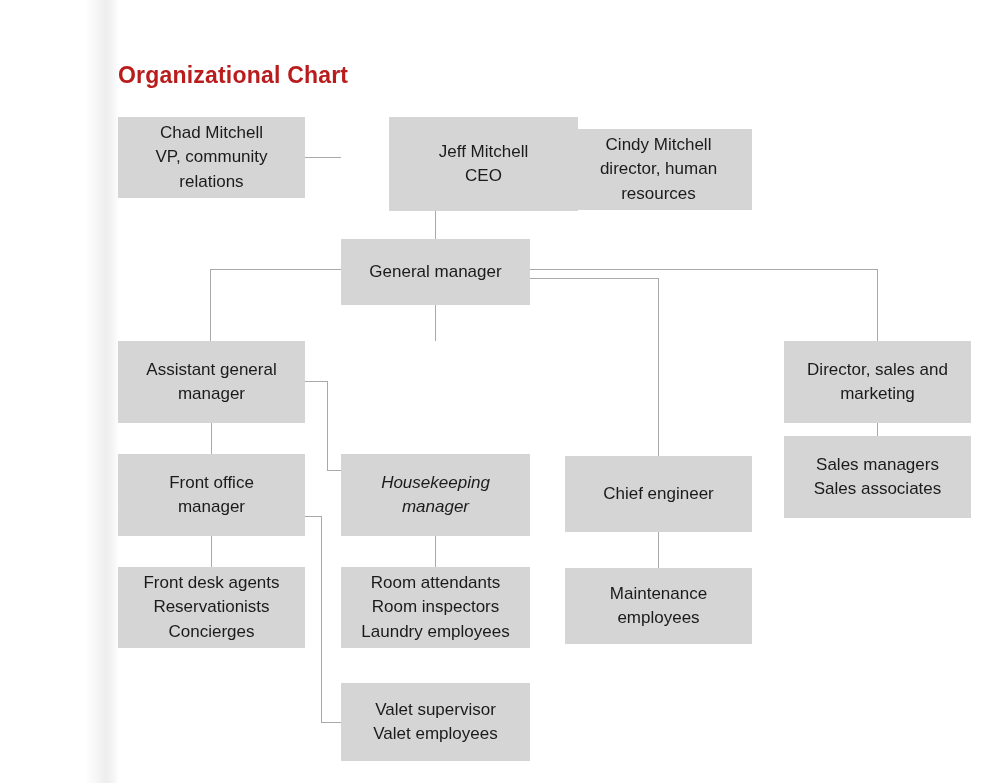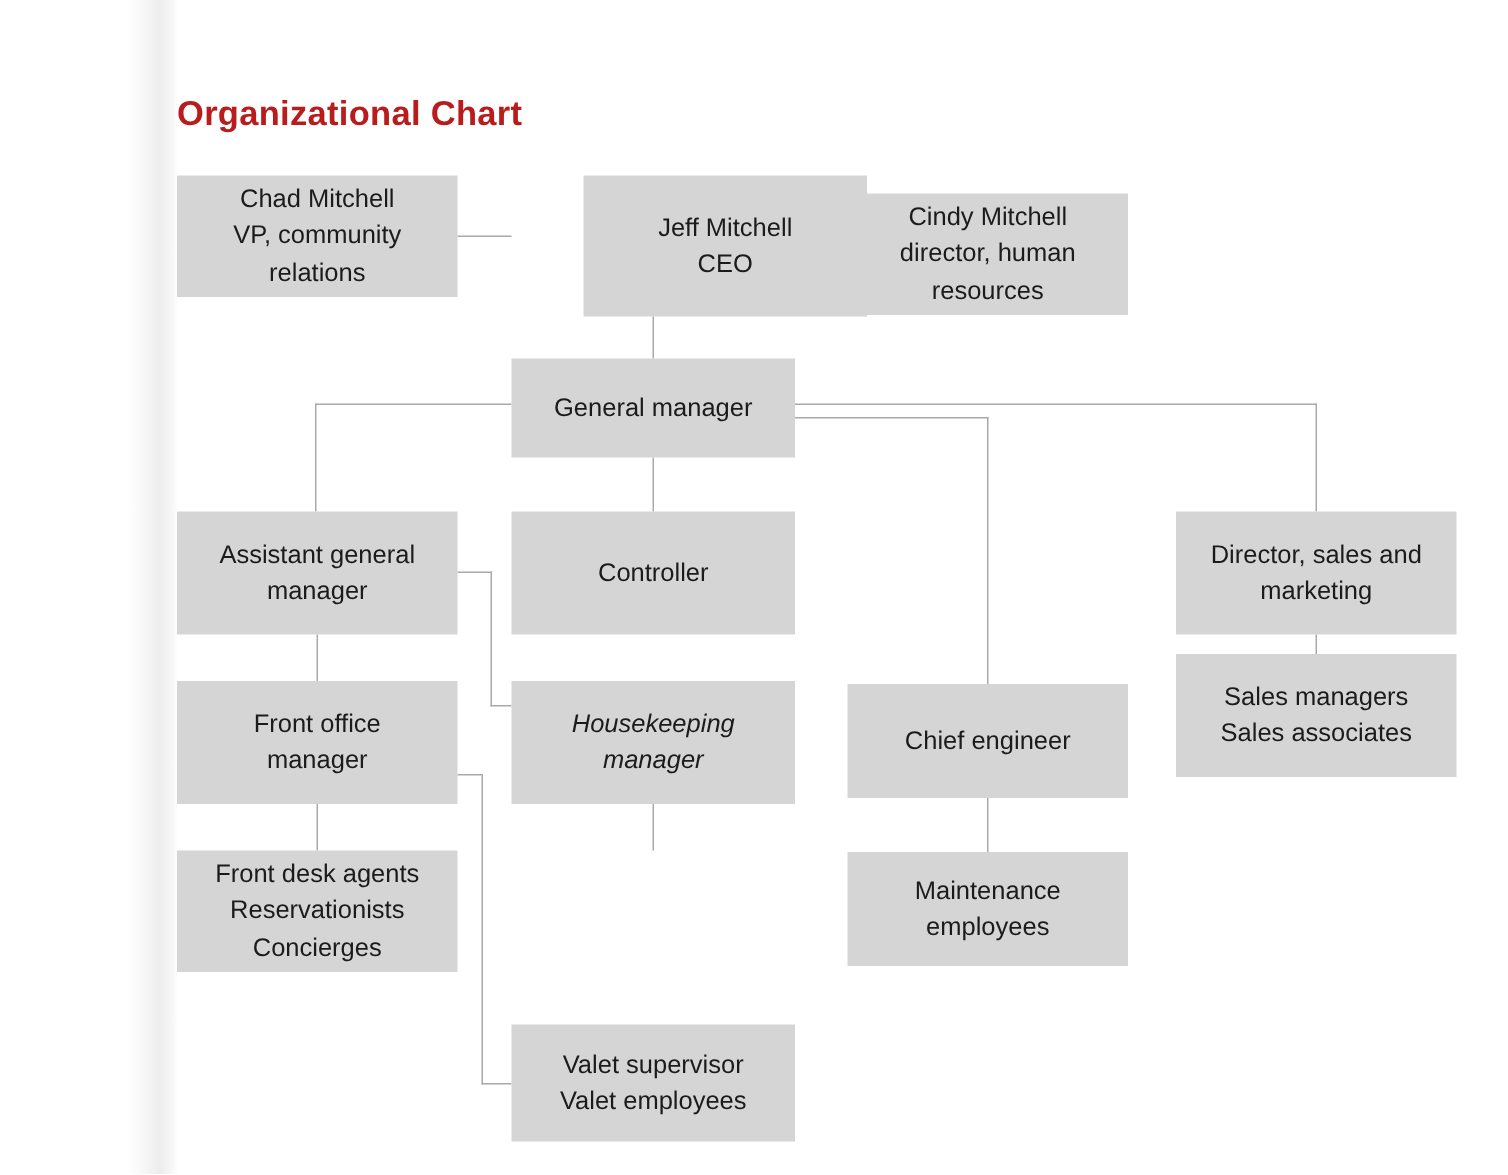--- a/index.html
+++ b/index.html
@@ -129,23 +129,20 @@
 
   <div class="node" style="left:341px; top:239px; width:189px; height:66px;justify-content:center;">
     <span class="node-text">General manager</span>
   </div>
 
   <div class="node" style="left:118px; top:341px; width:187px; height:82px;">
     <span class="node-text">Assistant general
 manager</span>
   </div>
 
-  <div class="node" style="left:341px; top:341px; width:189px; height:82px;">
-    <span class="node-text">Controller</span>
-  </div>
 
   <div class="node" style="left:784px; top:341px; width:187px; height:82px;">
     <span class="node-text">Director, sales and
 marketing</span>
   </div>
 
   <div class="node" style="left:118px; top:454px; width:187px; height:82px;align-items:center;">
     <span class="node-text">Front office
 manager</span>
   </div>
@@ -163,20 +160,25 @@
     <span class="node-text">Sales managers
 Sales associates</span>
   </div>
 
   <div class="node" style="left:118px; top:567px; width:187px; height:81px;">
     <span class="node-text">Front desk agents
 Reservationists
 Concierges</span>
   </div>
 
+  <div class="node" style="left:341px; top:567px; width:189px; height:81px;">
+    <span class="node-text">Room attendants
+Room inspectors
+Laundry employees</span>
+  </div>
 
   <div class="node" style="left:565px; top:568px; width:187px; height:76px;">
     <span class="node-text">Maintenance
 employees</span>
   </div>
 
   <div class="node" style="left:341px; top:683px; width:189px; height:78px;">
     <span class="node-text">Valet supervisor
 Valet employees</span>
   </div>

